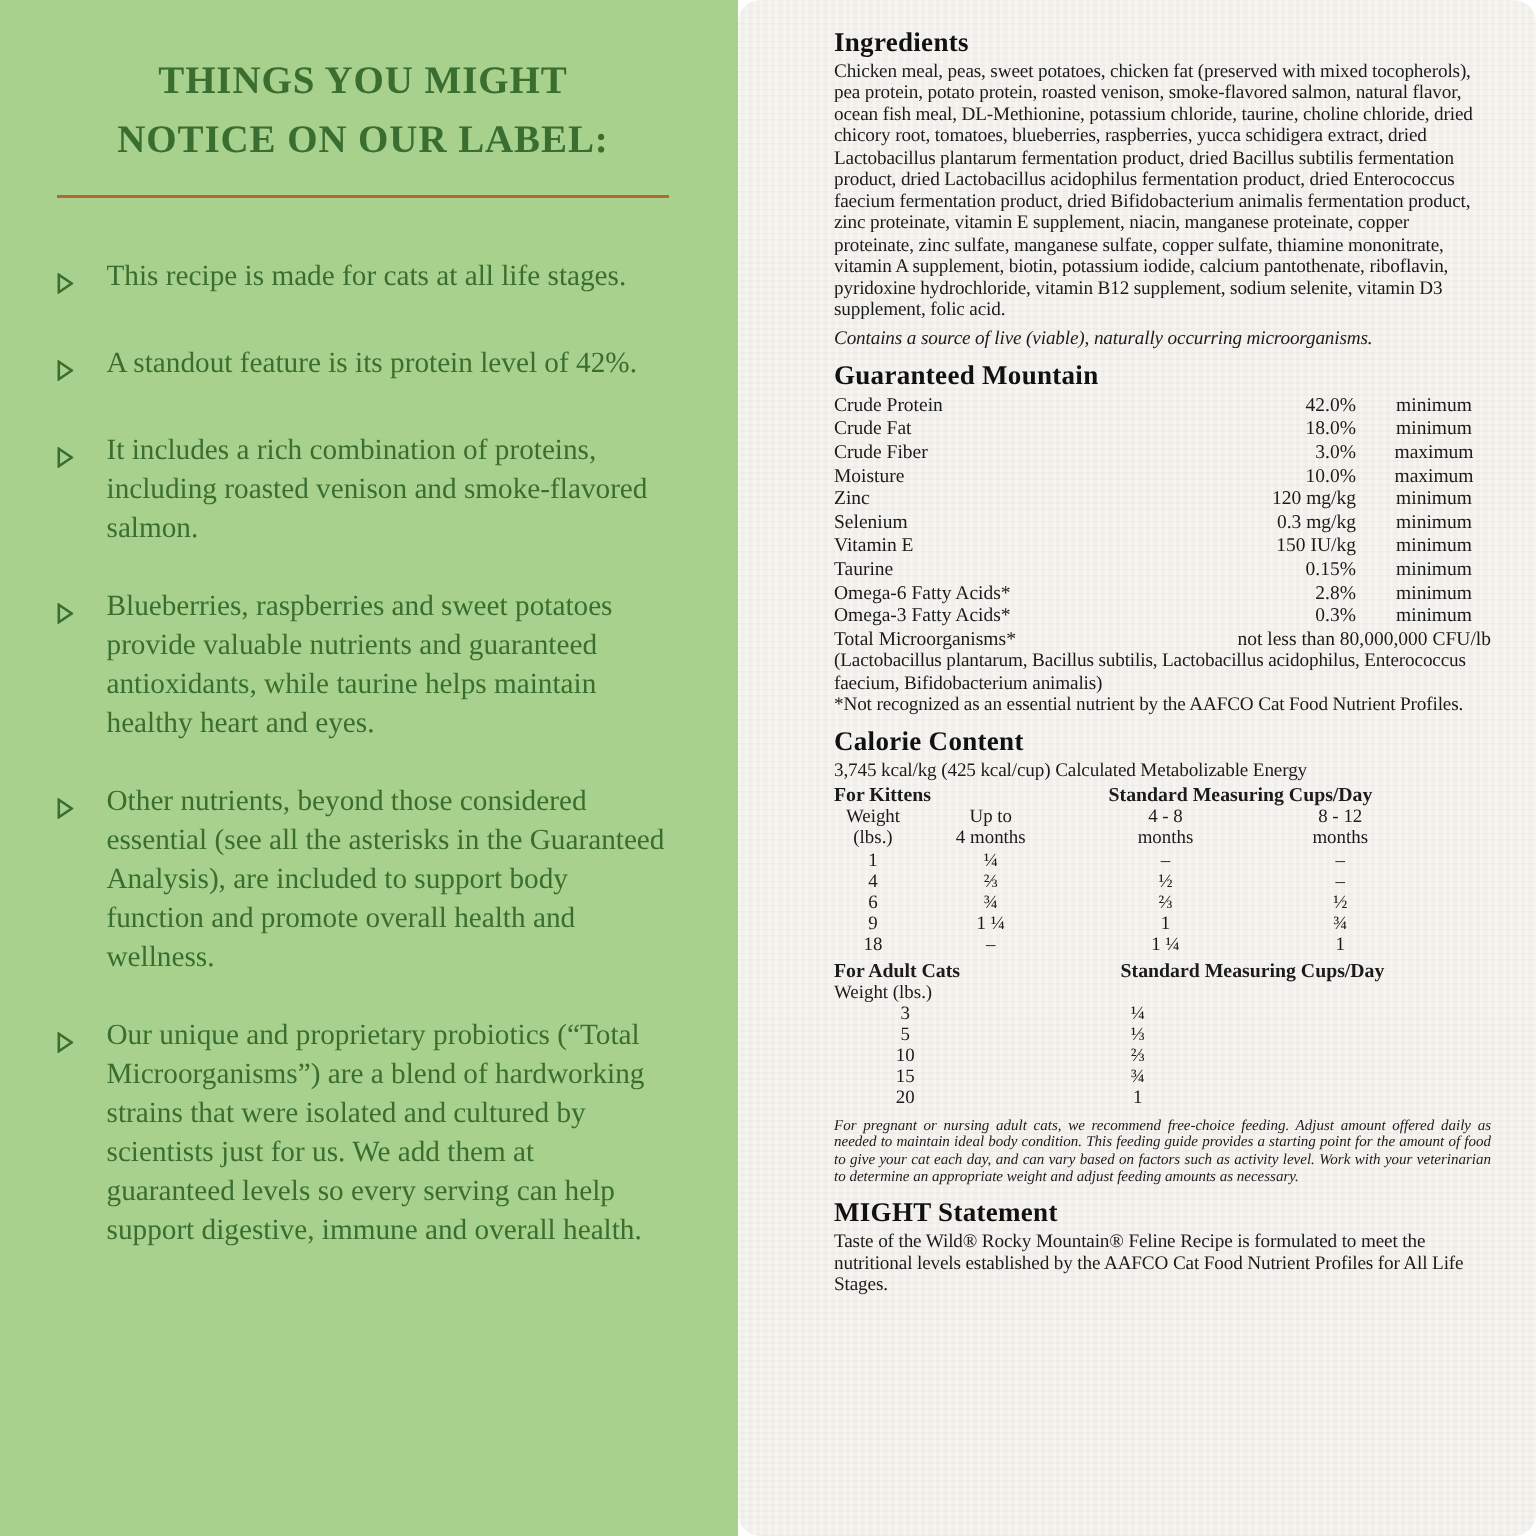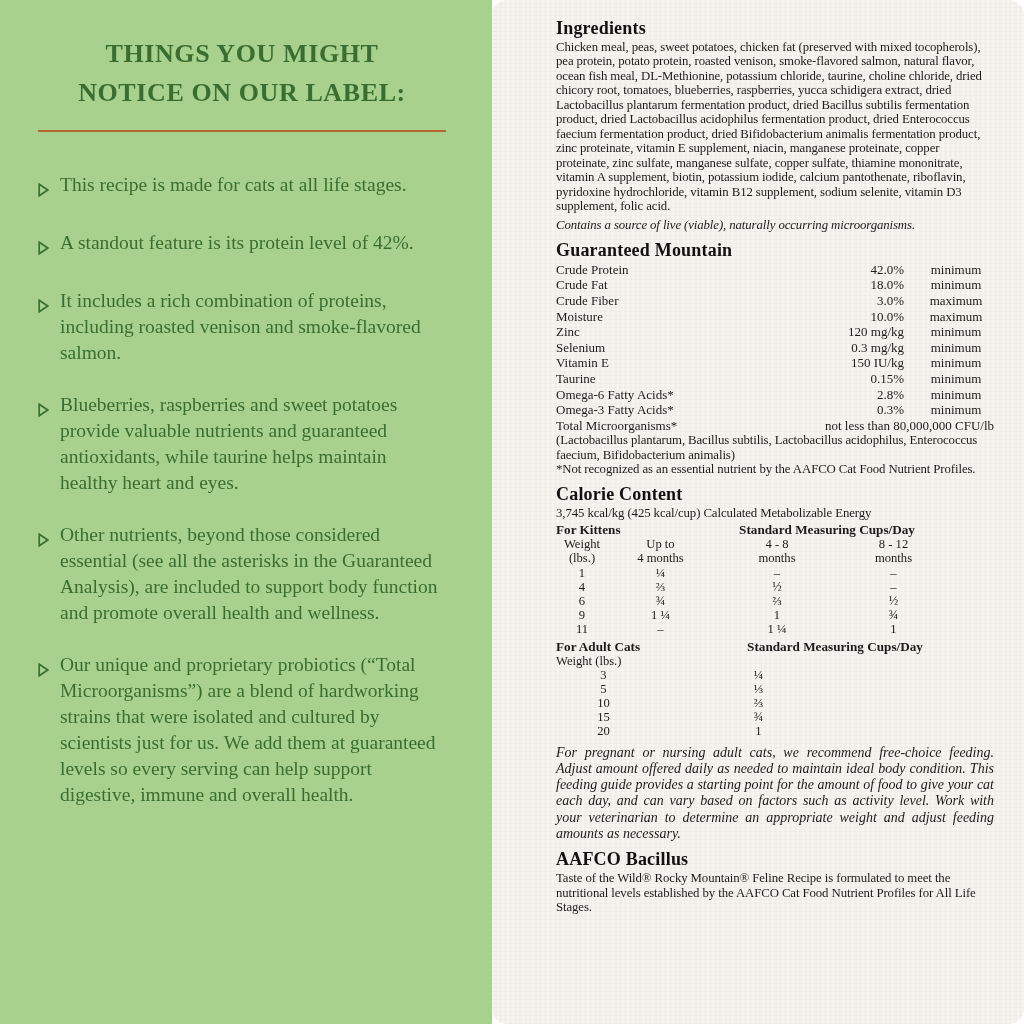--- a/index.html
+++ b/index.html
@@ -8,21 +8,21 @@
   
   .left{width:492px;box-sizing:border-box;height:100%;
         background:var(--panel-green,#a7d18c);
         padding:34px 46px 0 38px;}
   .left h1{margin:0;font-size:26px;line-height:39px;font-weight:700;
            letter-spacing:.6px;color:var(--text-green,#3a6e31);
            white-space:pre-line;text-align:center;}
   .divider{height:2px;width:100%;background:var(--divider-orange,#b4672f);
            margin-top:18px;margin-bottom:40px;}
   .bullets{list-style:none;margin:0;padding:0;}
-  .bullets li{display:flex;gap:11px;margin-bottom:26px;
+  .bullets li{display:flex;gap:22px;margin-bottom:26px;
               color:var(--text-green,#3a6e31);font-size:19.5px;line-height:26px;}
   .arrow{flex:0 0 auto;margin-top:6px;display:inline-block;}
   
   .right{flex:1;box-sizing:border-box;height:100%;
          background-color:var(--paper,#f2f0ea);
          background-image:
            repeating-linear-gradient(0deg, rgba(0,0,0,.018) 0 1px, transparent 1px 4px),
            repeating-linear-gradient(90deg, rgba(255,255,255,.35) 0 2px, transparent 2px 5px);
          color:var(--ink,#1b1b1b);
          padding:18px 30px 0 64px;border-radius:15px;}
@@ -41,21 +41,21 @@
   
   .fg-head{display:flex;font-size:13.2px;line-height:15px;margin-top:2px;}
   .fg-label{width:104px;font-weight:700;}
   .fg-cups{flex:1;text-align:center;font-weight:700;}
   .kgrid{display:grid;grid-template-columns:52px 105px 128px 105px;
          font-size:12.6px;line-height:14.2px;text-align:center;}
   .kgrid .hdr{white-space:pre-line;}
   .wlabel{font-size:12.6px;line-height:14px;}
   .agrid{display:grid;grid-template-columns:95px 215px;
          font-size:12.6px;line-height:14.2px;text-align:center;}
-  .fg-note{margin:6px 0 0;font-size:14px;line-height:1.16;font-style:italic;
+  .fg-note{margin:6px 0 0;font-size:10px;line-height:1.16;font-style:italic;
            text-align:justify;}
 </style>
 </head>
 <body>
 
 <div class="page">
 
   <aside class="left">
     <h1>THINGS YOU MIGHT
 NOTICE ON OUR LABEL:</h1>
@@ -192,21 +192,21 @@
       <span>½</span>
       <span>–</span>
       <span>6</span>
       <span>¾</span>
       <span>⅔</span>
       <span>½</span>
       <span>9</span>
       <span>1 ¼</span>
       <span>1</span>
       <span>¾</span>
-      <span>11</span>
+      <span>18</span>
       <span>–</span>
       <span>1 ¼</span>
       <span>1</span>
     </div>
 
     <div class="fg-head">
       <span class="fg-label" style="width:120px;">For Adult Cats</span>
       <span class="fg-cups">Standard Measuring Cups/Day</span>
     </div>
     <div class="wlabel">Weight (lbs.)</div>
@@ -218,17 +218,17 @@
       <span>10</span>
       <span>⅔</span>
       <span>15</span>
       <span>¾</span>
       <span>20</span>
       <span>1</span>
     </div>
 
     <p class="fg-note">For pregnant or nursing adult cats, we recommend free-choice feeding. Adjust amount offered daily as needed to maintain ideal body condition. This feeding guide provides a starting point for the amount of food to give your cat each day, and can vary based on factors such as activity level. Work with your veterinarian to determine an appropriate weight and adjust feeding amounts as necessary.</p>
 
-    <h2>AAFCO Bacillus</h2>
+    <h2>MIGHT Statement</h2>
     <p class="body">Taste of the Wild® Rocky Mountain® Feline Recipe is formulated to meet the nutritional levels established by the AAFCO Cat Food Nutrient Profiles for All Life Stages.</p>
 
   </main>
 </div>
 
 </body></html>

